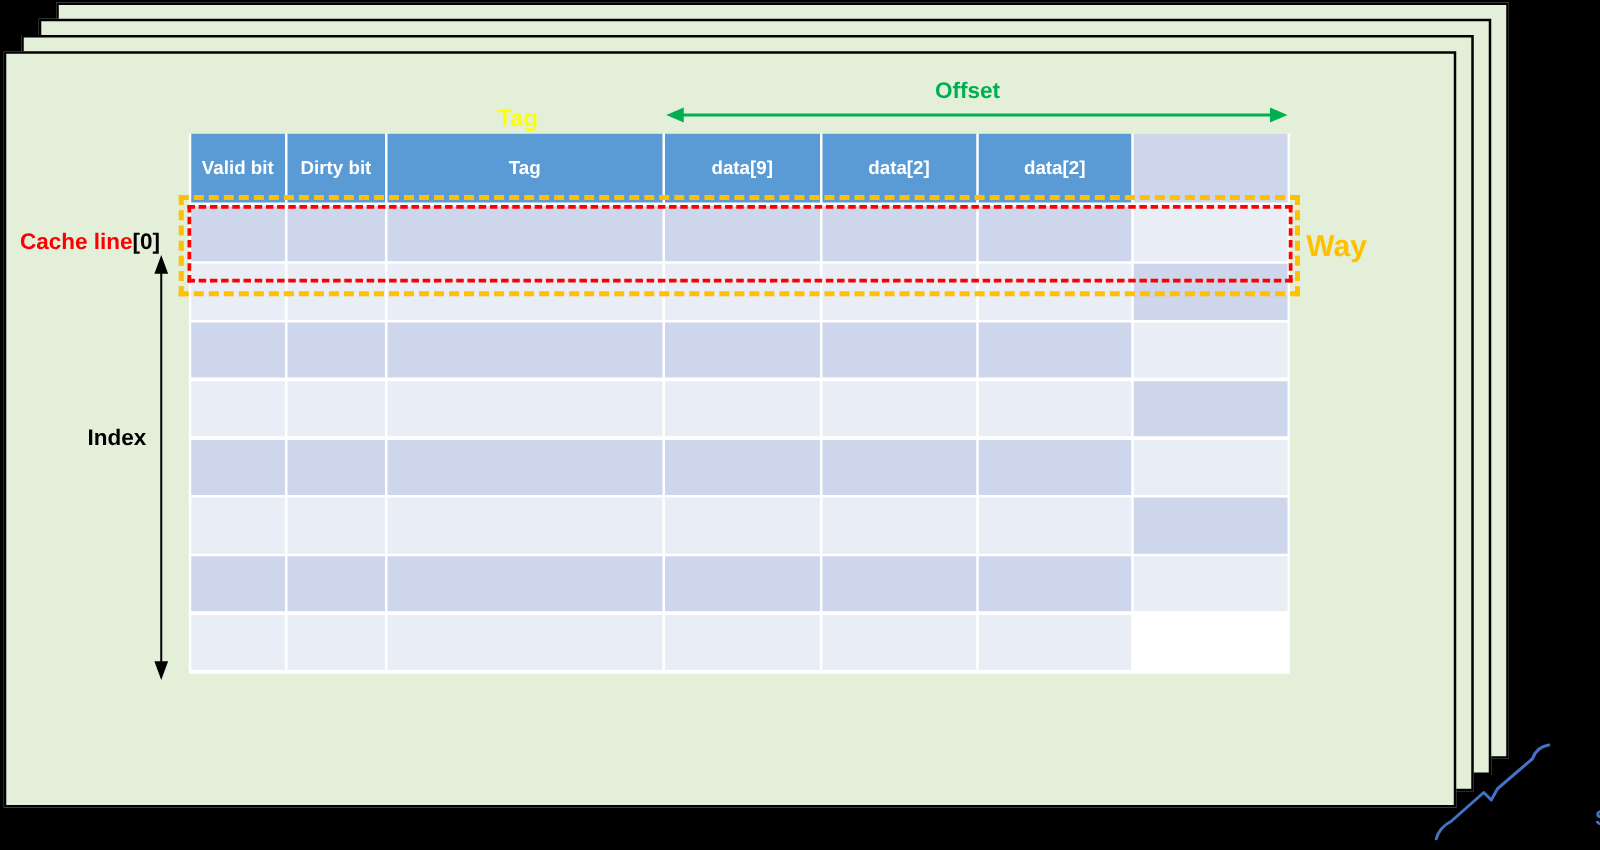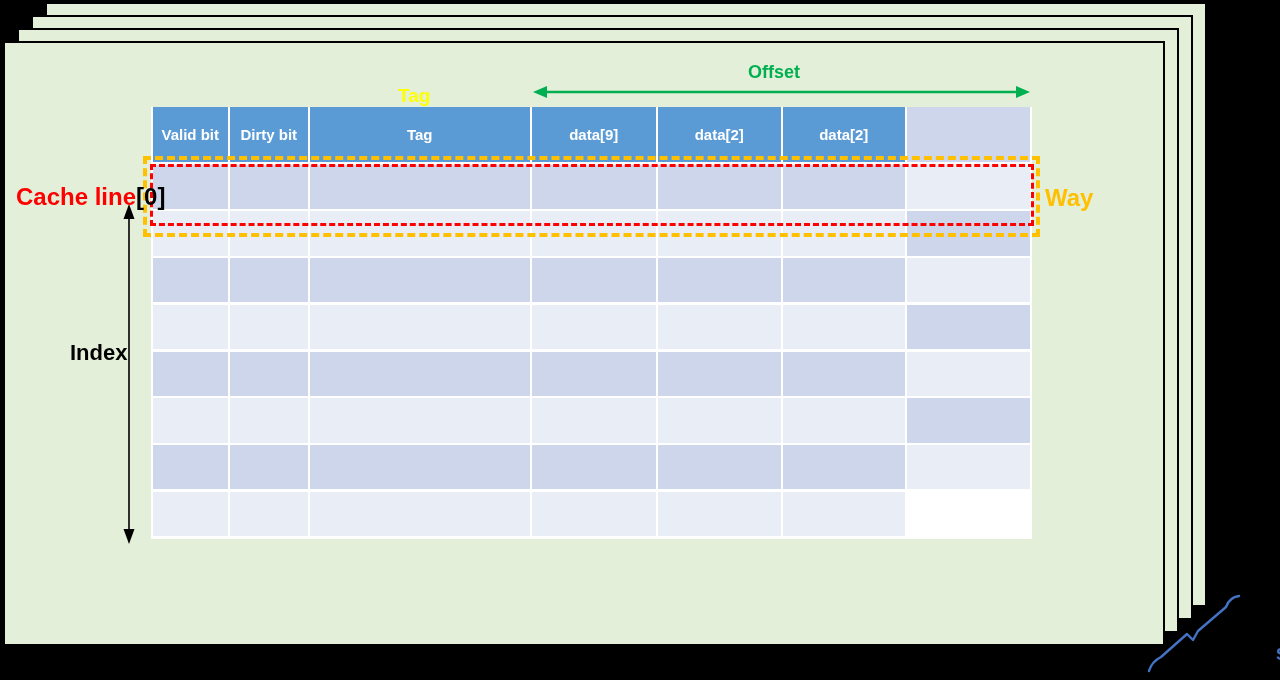--- a/index.html
+++ b/index.html
@@ -71,24 +71,24 @@
   .set-brace{
     fill:none;stroke:var(--set-blue);stroke-width:2.4;
     stroke-linecap:round;stroke-linejoin:round;
   }
 
   
   .label{position:absolute;font-weight:bold;white-space:nowrap;}
   .tag-label{left:398px;top:85px;font-size:19px;color:var(--tag-yellow);}
   .offset-label{left:748px;top:62px;font-size:18px;color:var(--offset-green);}
   .way-label{left:1045px;top:184px;font-size:24px;color:var(--way-orange);}
-  .cache-line-label{left:16px;top:183px;width:126px;font-size:24px;text-align:left;}
+  .cache-line-label{left:16px;top:183px;width:126px;font-size:18px;text-align:left;}
   .cache-line-label .red{color:var(--cache-red);}
   .cache-line-label .blk{color:#000;}
-  .index-label{left:70px;top:340px;font-size:22px;color:#000;}
+  .index-label{left:70px;top:340px;font-size:18px;color:#000;}
   .set-label{left:1276px;top:645px;font-size:17px;color:var(--set-blue);}
 </style>
 </head>
 <body>
 
 <div class="canvas">
 
   <div class="page page4"></div>
   <div class="page page3"></div>
   <div class="page page2"></div>

